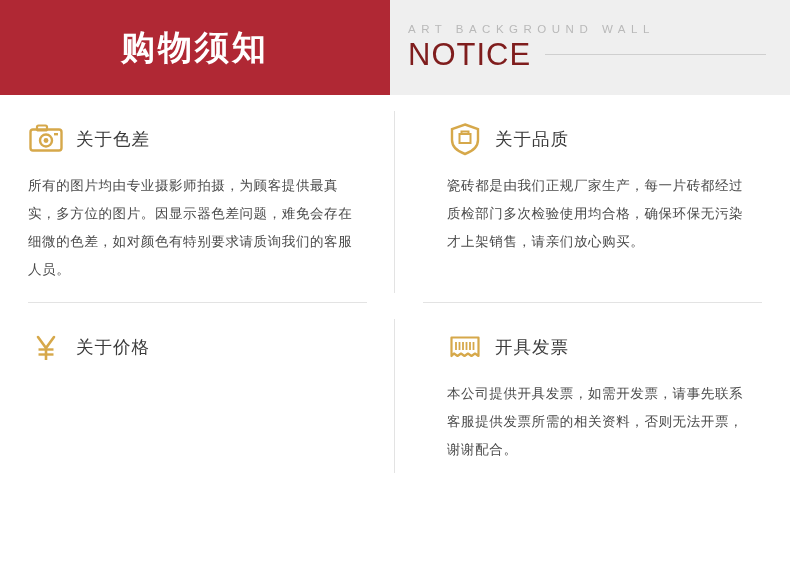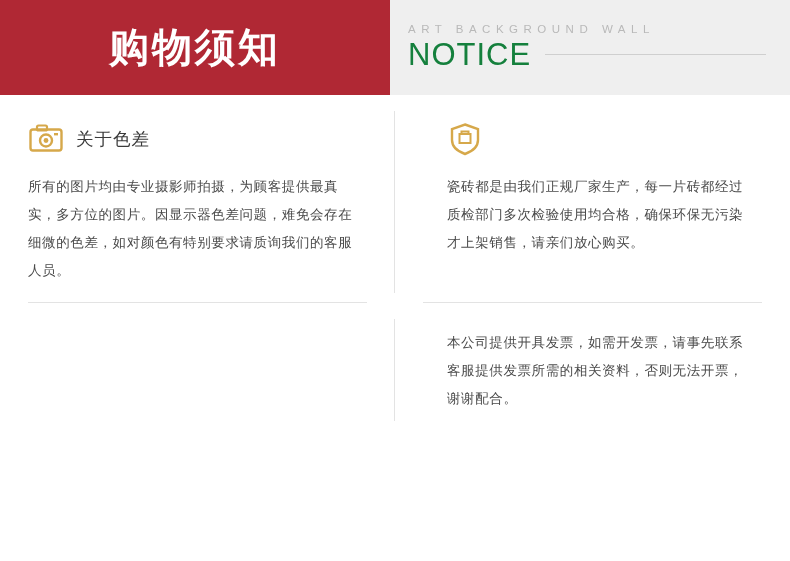--- a/index.html
+++ b/index.html
@@ -31,21 +31,21 @@
   .header-title-box {
     width: 390px;
     background: #b02834;
     display: flex;
     align-items: center;
     justify-content: center;
     position: relative;
   }
   .header-title {
     color: #ffffff;
-    font-size: 40px;
+    font-size: 34px;
     letter-spacing: 3px;
     font-weight: bold;
     font-family: "Liberation Sans", sans-serif;
   }
   .header-right {
     flex: 1;
     position: relative;
     padding-left: 18px;
     display: flex;
     flex-direction: column;
@@ -56,21 +56,21 @@
     font-size: 11.5px;
     letter-spacing: 5.5px;
     margin-bottom: 2px;
     font-family: "Liberation Sans", sans-serif;
   }
   .header-eng-big-row {
     display: flex;
     align-items: center;
   }
   .header-eng-big {
-    color: #15803d;
+    color: #7f1d1d;
     font-size: 31px;
     letter-spacing: 1px;
     font-family: "Liberation Sans", sans-serif;
   }
   .header-rule {
     flex: 1;
     height: 1px;
     background: #cfcfcf;
     margin-left: 14px;
     margin-right: 24px;
@@ -140,21 +140,21 @@
     font-size: 17.5px;
     color: #3b3b3b;
     letter-spacing: 1px;
     font-family: "Liberation Sans", sans-serif;
   }
   .item-body {
     font-size: 13.5px;
     line-height: 28px;
     color: #4a4a4a;
     letter-spacing: 0.6px;
-    font-family: Liberation Serif, serif;
+    font-family: Liberation Mono, monospace;
     white-space: pre-line;
   }
   .item-body.small {
     font-size: 13px;
   }
 </style>
 </head>
 <body>
 
 <div class="page">
@@ -194,31 +194,57 @@
 
       <div class="cell right">
         <div class="item-head">
           <div class="item-icon">
             <svg width="36" height="36" viewBox="0 0 36 36" aria-hidden="true">
               <path d="M18 3.5 L31 8 V19 C31 26 25 30.5 18 33 C11 30.5 5 26 5 19 V8 Z" fill="none" stroke="#d6a84a" stroke-width="2.4"></path>
               <rect x="12.5" y="13" width="11" height="9" fill="none" stroke="#d6a84a" stroke-width="2"></rect>
               <path d="M14.5 13 V10.5 H21.5 V13" fill="none" stroke="#d6a84a" stroke-width="2"></path>
             </svg>
           </div>
+          <div class="item-title">关于品质</div>
         </div>
         <div class="item-body">瓷砖都是由我们正规厂家生产，每一片砖都经过质检部门多次检验使用均合格，确保环保无污染才上架销售，请亲们放心购买。</div>
       </div>
 
     </div>
 
     <div class="row second">
 
       <div class="cell left">
+        <div class="item-head">
+          <div class="item-icon">
+            <svg width="36" height="36" viewBox="0 0 36 36" aria-hidden="true">
+              <path d="M10 8 L18 19 L26 8" fill="none" stroke="#d6a84a" stroke-width="2.6" stroke-linecap="round"></path>
+              <line x1="10.5" y1="20.5" x2="25.5" y2="20.5" stroke="#d6a84a" stroke-width="2.4"></line>
+              <line x1="10.5" y1="25.5" x2="25.5" y2="25.5" stroke="#d6a84a" stroke-width="2.4"></line>
+              <line x1="18" y1="19" x2="18" y2="31" stroke="#d6a84a" stroke-width="2.6"></line>
+            </svg>
+          </div>
+          <div class="item-title">关于价格</div>
+        </div>
       </div>
 
       <div class="cell right">
+        <div class="item-head">
+          <div class="item-icon">
+            <svg width="36" height="36" viewBox="0 0 36 36" aria-hidden="true">
+              <path d="M4.5 8.5 H31.5 V27 L28 24.5 L24.5 27 L21 24.5 L17.5 27 L14 24.5 L10.5 27 L7 24.5 L4.5 27 Z" fill="none" stroke="#d6a84a" stroke-width="2.2" stroke-linejoin="round"></path>
+              <line x1="9" y1="13" x2="9" y2="21" stroke="#d6a84a" stroke-width="1.8"></line>
+              <line x1="12.5" y1="13" x2="12.5" y2="21" stroke="#d6a84a" stroke-width="1.8"></line>
+              <line x1="16" y1="13" x2="16" y2="21" stroke="#d6a84a" stroke-width="1.8"></line>
+              <line x1="19.5" y1="13" x2="19.5" y2="21" stroke="#d6a84a" stroke-width="1.8"></line>
+              <line x1="23" y1="13" x2="23" y2="21" stroke="#d6a84a" stroke-width="1.8"></line>
+              <line x1="26.5" y1="13" x2="26.5" y2="21" stroke="#d6a84a" stroke-width="1.8"></line>
+            </svg>
+          </div>
+          <div class="item-title">开具发票</div>
+        </div>
         <div class="item-body">本公司提供开具发票，如需开发票，请事先联系客服提供发票所需的相关资料，否则无法开票，谢谢配合。</div>
       </div>
 
     </div>
 
   </div>
 </div>
 
 </body></html>

